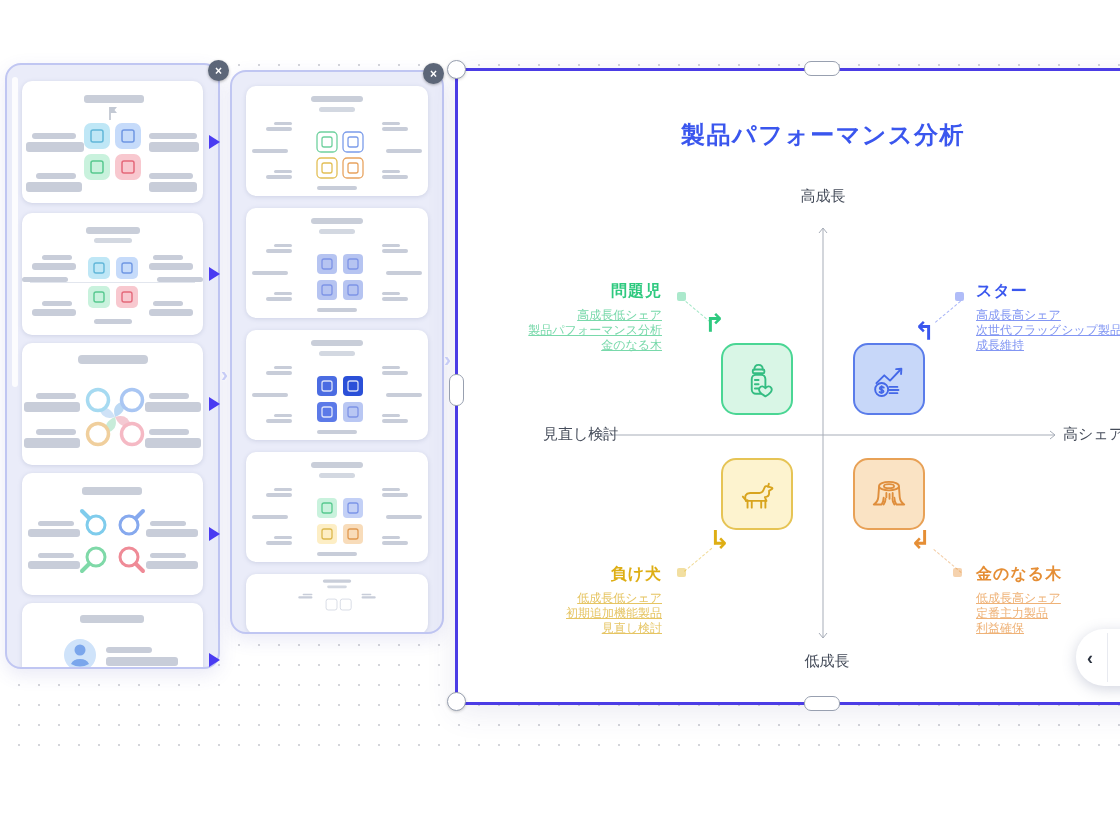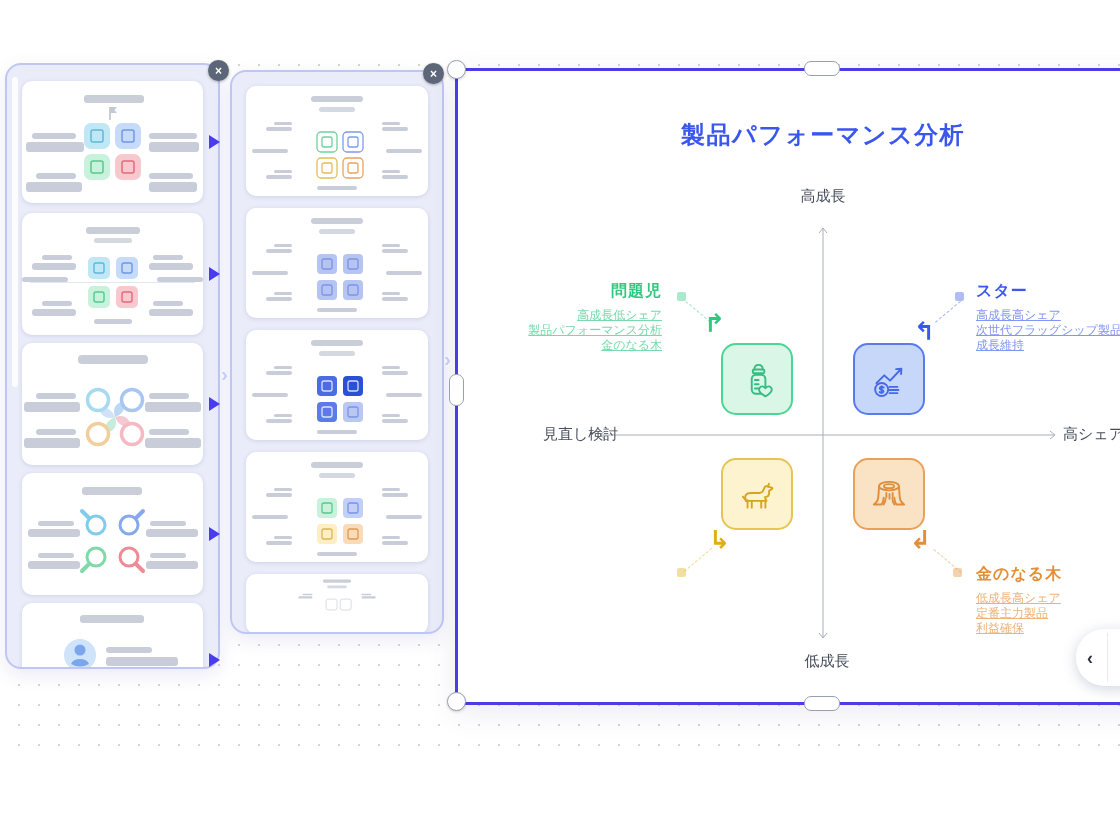--- a/index.html
+++ b/index.html
@@ -481,20 +481,28 @@
       </div>
     </div>
     <div class="qlabel ql-star">
       <div class="qname">スター</div>
       <div class="qdesc">
         <div>高成長高シェア</div>
         <div>次世代フラッグシップ製品</div>
         <div>成長維持</div>
       </div>
     </div>
+    <div class="qlabel ql-dog">
+      <div class="qname">負け犬</div>
+      <div class="qdesc">
+        <div>低成長低シェア</div>
+        <div>初期追加機能製品</div>
+        <div>見直し検討</div>
+      </div>
+    </div>
     <div class="qlabel ql-cow">
       <div class="qname">金のなる木</div>
       <div class="qdesc">
         <div>低成長高シェア</div>
         <div>定番主力製品</div>
         <div>利益確保</div>
       </div>
     </div>
 
     <span class="qdot qd-g"></span>

